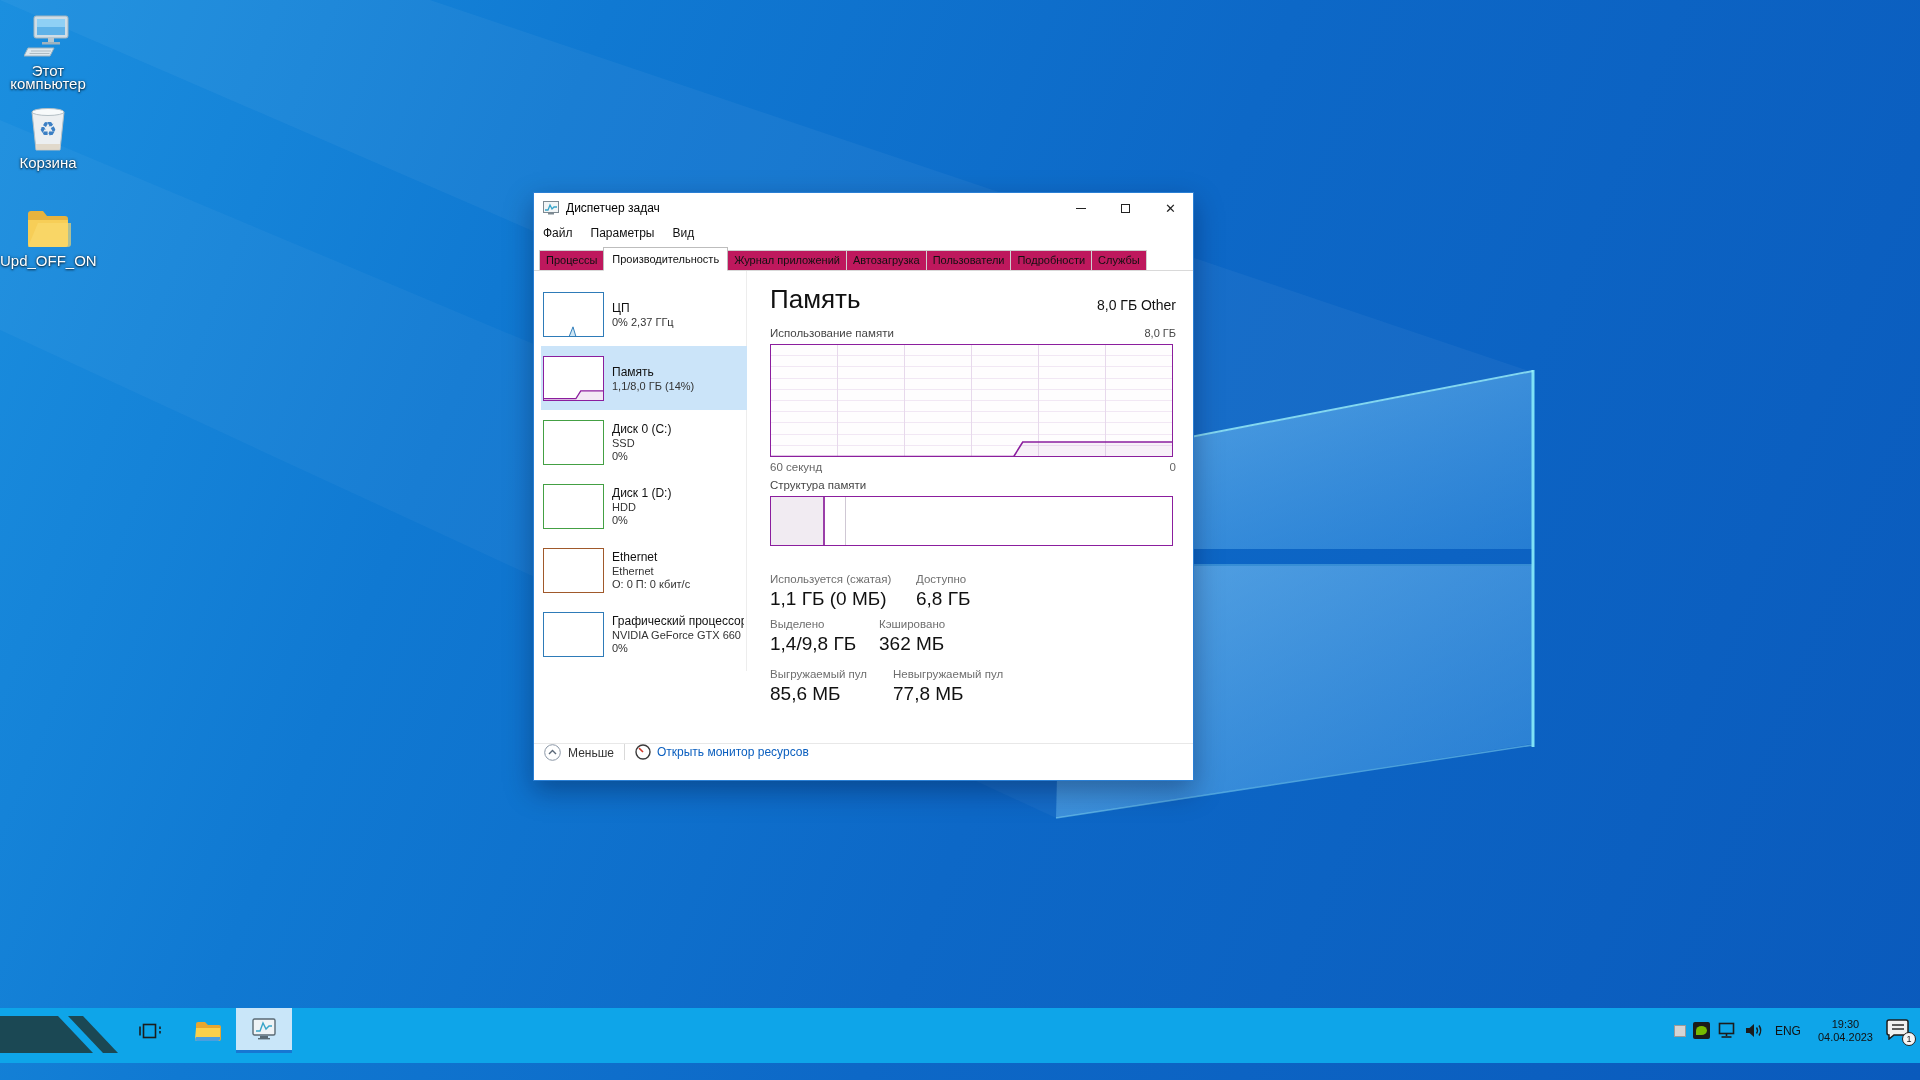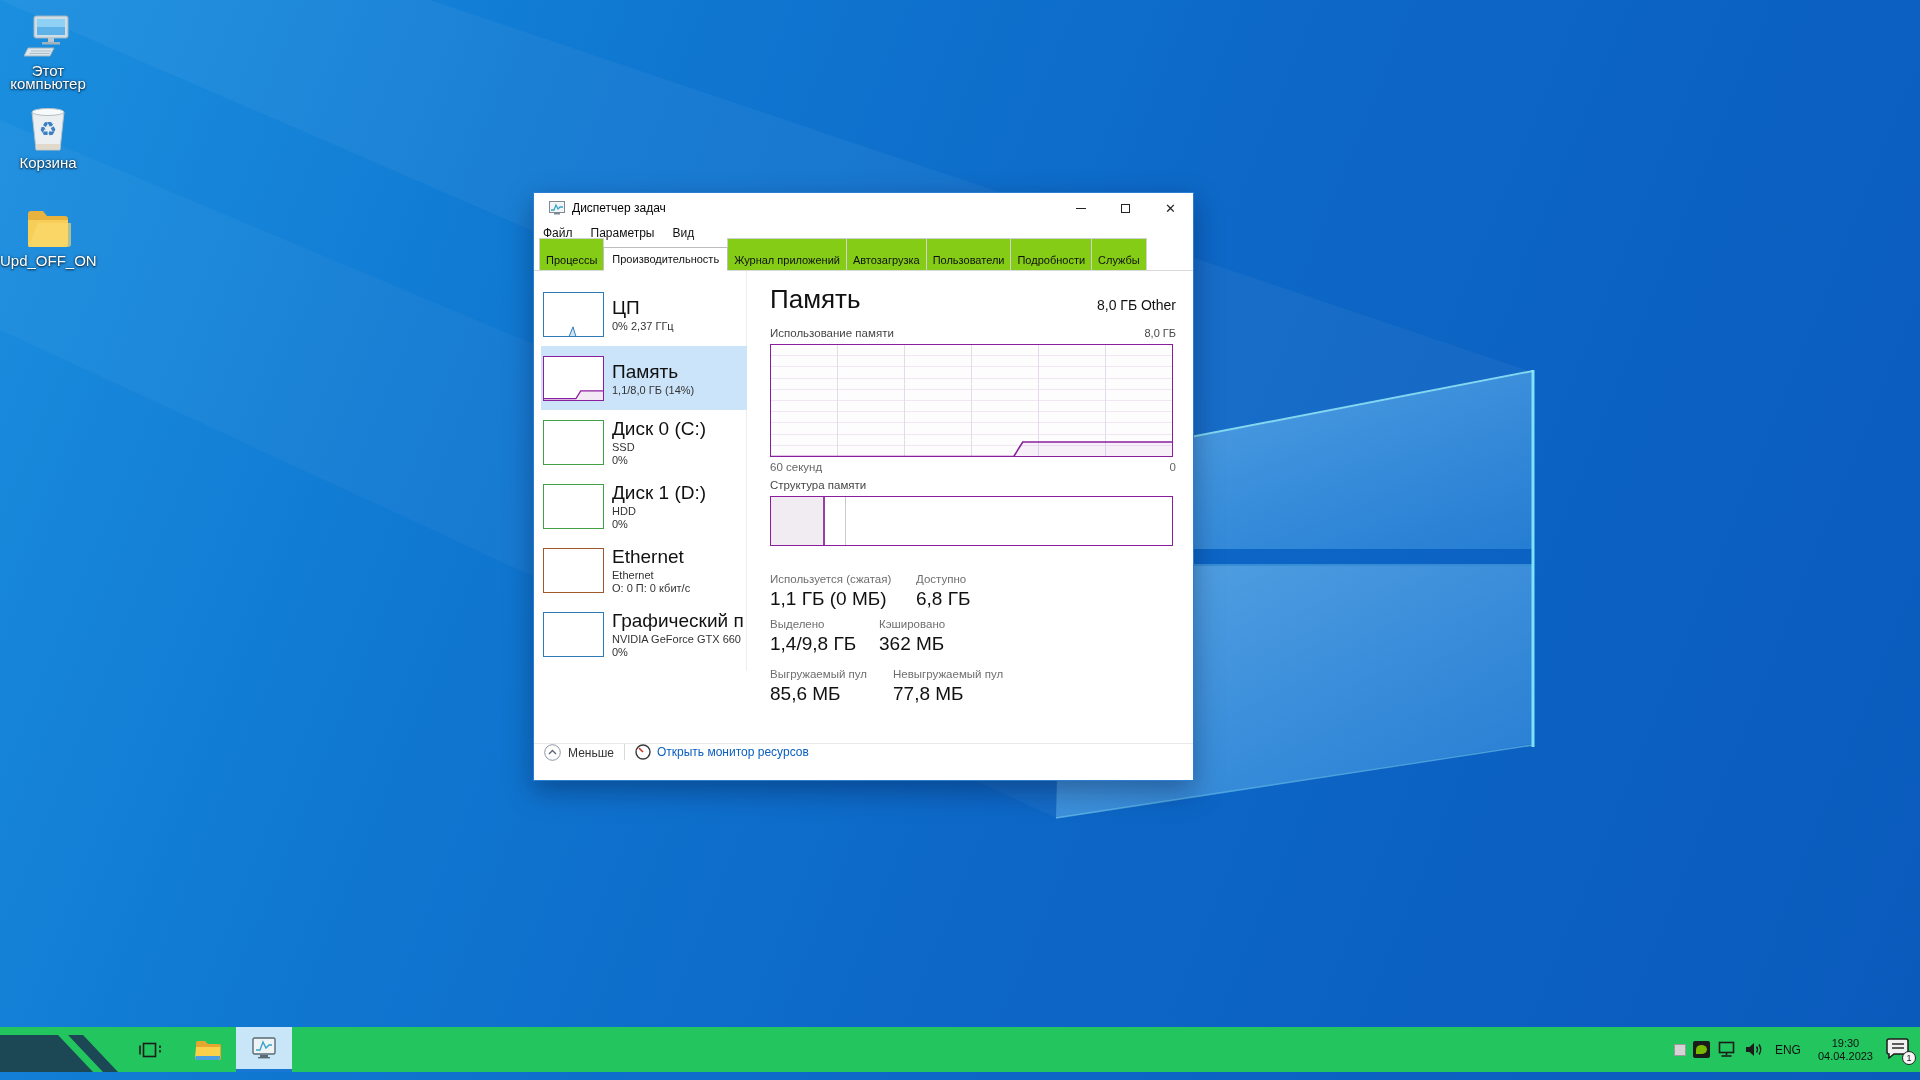--- a/index.html
+++ b/index.html
@@ -20,48 +20,48 @@
     text-shadow:0 1px 2px rgba(0,0,0,.75), 0 0 3px rgba(0,0,0,.5); }
   #di-computer { left:0; top:12px; }
   #di-recycle  { left:0; top:104px; }
   #di-folder   { left:0; top:202px; }
   .bin-glyph { font-size:20px; color:#3b7fc4; position:absolute; left:50%; top:52%;
     transform:translate(-50%,-50%); font-family:"DejaVu Sans",sans-serif; }
 
   
   .tm-window { position:absolute; left:533px; top:192px; width:661px; height:589px;
     background:#fff; border:1px solid #2a7fd4; box-shadow:0 10px 26px rgba(0,10,40,.35); }
-  .titlebar { height:30px; display:flex; align-items:center; padding-left:15px; }
+  .titlebar { height:30px; display:flex; align-items:center; padding-left:9px; }
   .titlebar .t-title { font-size:12px; color:#000; margin-left:7px; flex:1; }
   .win-controls { display:flex; height:30px; }
   .wc { width:45px; height:30px; display:flex; align-items:center; justify-content:center; color:#222; }
   .wc-min i { display:block; width:10px; border-bottom:1px solid #222; }
   .wc-max i { display:block; width:9px; height:9px; border:1px solid #222; }
   .wc-close { font-size:13px; }
 
   .menubar { height:24px; display:flex; align-items:flex-start; padding-left:0; gap:0; }
   .menu-item { font-size:12px; color:#111; padding:3px 9px; }
 
   .tabstrip { height:24px; display:flex; align-items:flex-end; padding-left:5px;
     border-bottom:1px solid #d9d9d9; }
-  .tab { font-size:11px; color:#111; padding:15px 6px 4px; background:#84cc16;
+  .tab { font-size:11px; color:#111; padding:3px 6px 4px; background:#be185d;
     border:1px solid #d0d0d0; border-bottom:none; margin-right:-1px; white-space:nowrap; }
   .tab.active { background:#fff; position:relative; z-index:2; padding:5px 8px 5px;
     border-color:#bdbdbd; margin-bottom:-1px; border-bottom:1px solid #fff; }
 
   .content { position:relative; height:473px; background:#fff; }
 
   
   .side-list { position:absolute; left:7px; top:11px; width:206px; }
   .side-item { height:64px; display:flex; align-items:center; padding:0 0 0 2px; }
   .side-item.selected { background:#cbe4f9; }
   .thumb { width:61px; height:45px; background:#fff; flex:0 0 auto; position:relative; }
   .thumb svg { position:absolute; inset:0; }
   .side-txt { margin-left:8px; width:132px; overflow:hidden; }
-  .side-title { font-size:19px; color:#111; white-space:nowrap; overflow:hidden; }
+  .side-title { font-size:12px; color:#111; white-space:nowrap; overflow:hidden; }
   .side-line { font-size:11px; color:#333; white-space:nowrap; overflow:hidden; margin-top:1px; }
   .side-sep { position:absolute; left:212px; top:0; width:1px; height:400px; background:#ededed; }
 
   
   .main-panel { position:absolute; left:236px; top:0; width:407px; height:473px; }
   .mp-title { position:absolute; left:0; top:13px; font-size:26px; color:#111; font-weight:400; }
   .mp-capacity { position:absolute; right:1px; top:26px; font-size:14px; color:#111; }
   .mp-usage-label { position:absolute; left:0; top:56px; font-size:11.5px; color:#464646; }
   .mp-usage-max { position:absolute; right:1px; top:56px; font-size:11px; color:#464646; }
 
@@ -97,21 +97,21 @@
   
   .tm-footer { position:absolute; left:0; right:0; bottom:0; height:37px;
     border-top:1px solid #e8e8e8; display:flex; align-items:flex-start; padding-left:10px; }
   .less-btn { display:flex; align-items:center; gap:7px; }
   .less-lbl { font-size:12px; color:#333; }
   .foot-div { width:1px; height:16px; background:#d9d9d9; margin:0 10px; }
   .resmon { display:flex; align-items:center; gap:6px; }
   .resmon-lbl { font-size:12px; color:#0b5fbf; }
 
   
-  .taskbar { position:absolute; left:0; right:0; bottom:8px; height:45px; background:#22c55e; }
+  .taskbar { position:absolute; left:0; right:0; bottom:17px; height:55px; background:#0ea5e9; }
   .tb-left { position:absolute; left:0; top:0; height:45px; display:flex; align-items:center; }
   .start-btn { width:130px; height:45px; }
   .tb-btn { width:40px; height:45px; display:flex; align-items:center; justify-content:center; }
   #tb-explorer { margin-left:18px; }
   #tb-taskmgr { width:56px; margin-left:8px; background:#c9e6f9; border-bottom:3px solid #1777d2; }
 
   .tb-tray { position:absolute; right:0; top:0; height:45px; display:flex; align-items:center; gap:7px;
     padding-right:8px; }
   .tray-square { width:12px; height:12px; background:#d4d4d4; border:1px solid #9a9a9a; }
   .nv-icon { width:17px; height:17px; background:#1b1b1b; border-radius:2px; position:relative; }

